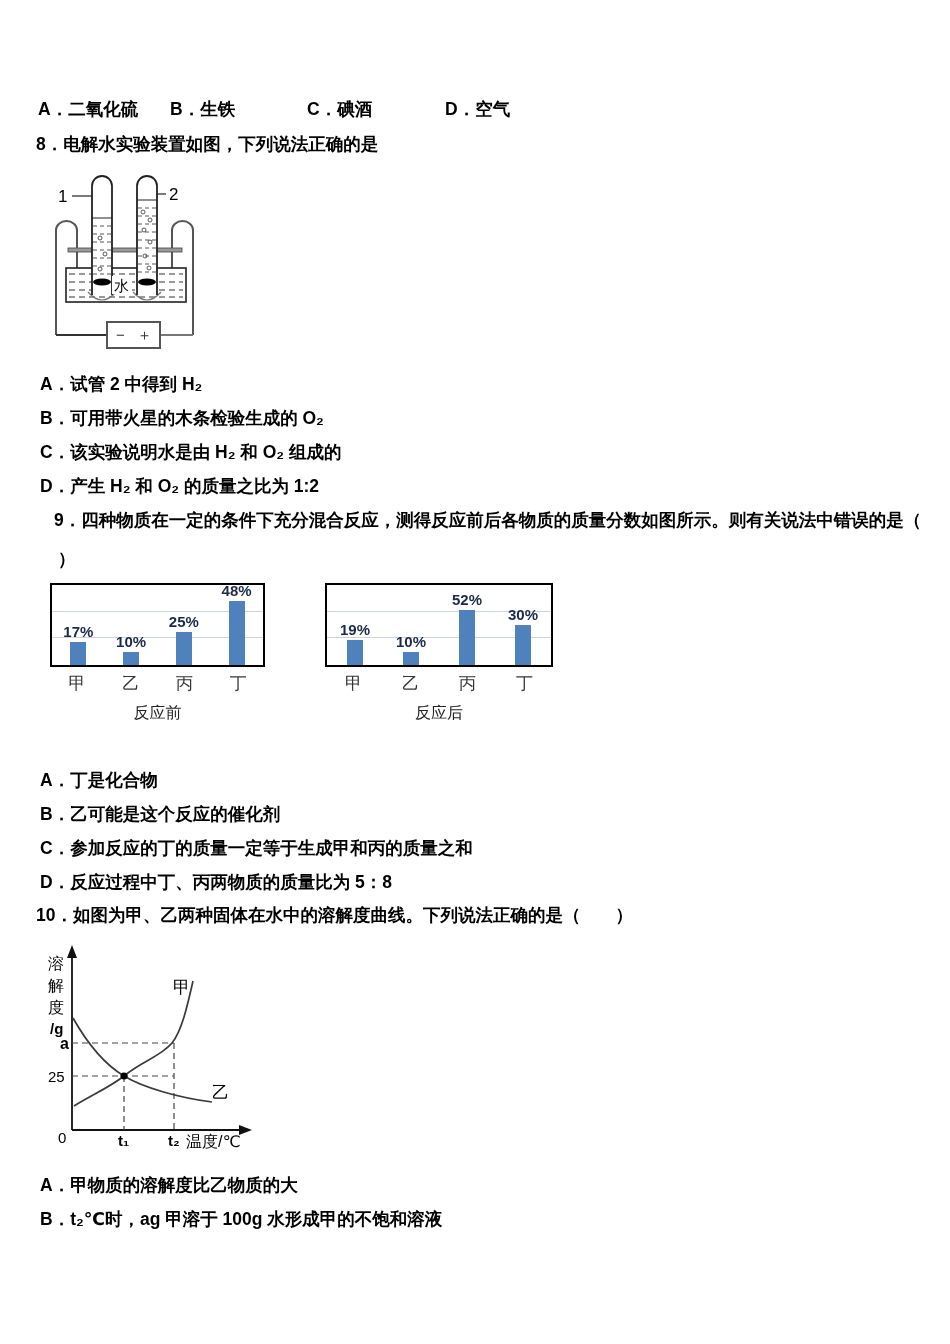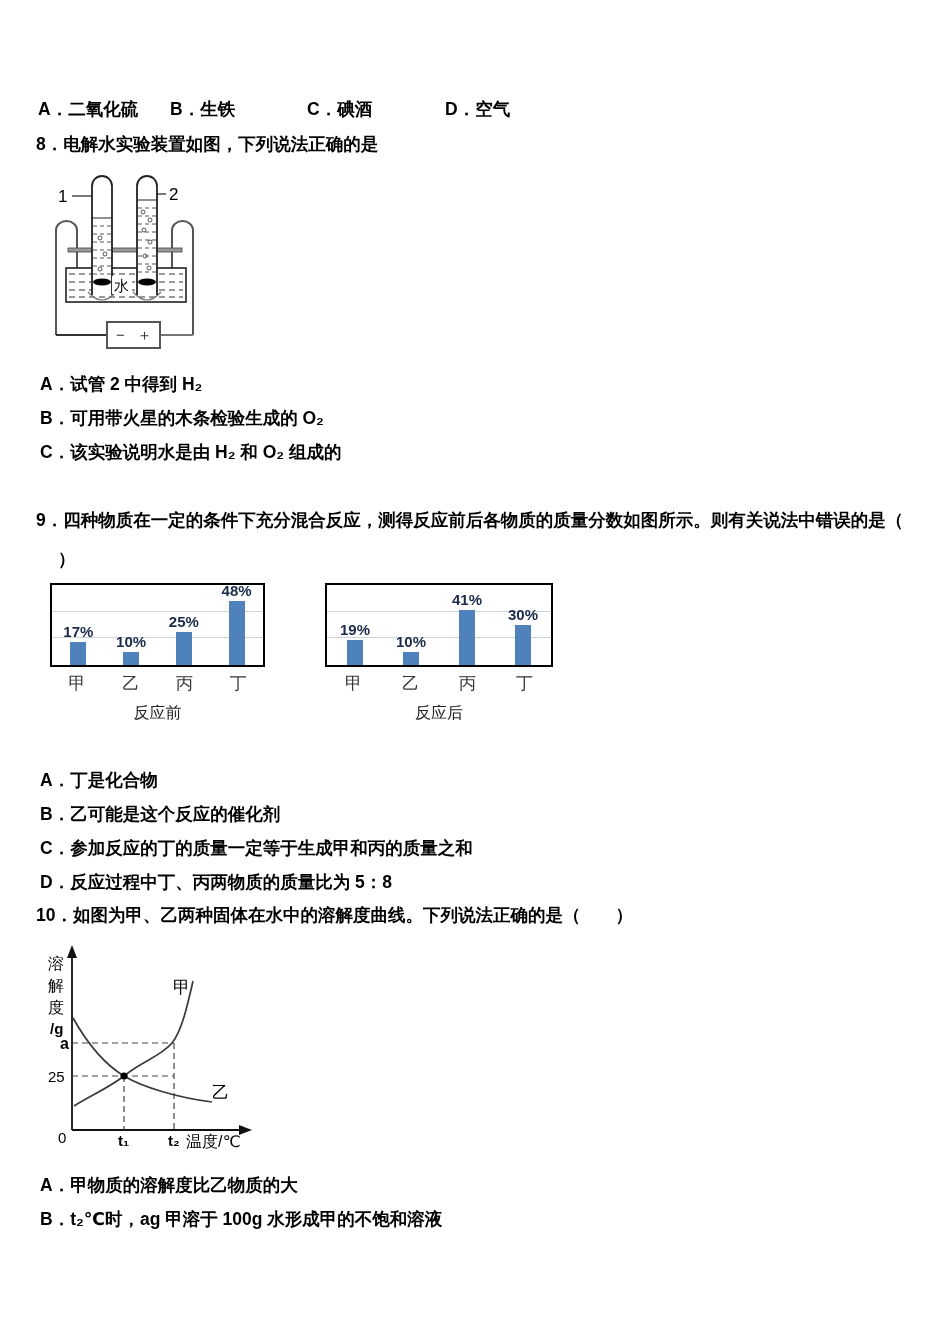--- a/index.html
+++ b/index.html
@@ -109,22 +109,23 @@
     <line x1="6" y1="167" x2="57" y2="167" stroke="#333" stroke-width="2"></line>
     <line x1="110" y1="167" x2="143" y2="167" stroke="#777" stroke-width="2"></line>
     <rect x="57" y="154" width="53" height="26" fill="#ffffff" stroke="#555" stroke-width="2"></rect>
     <text x="66" y="172" font-size="15" fill="#333">−</text>
     <text x="87" y="172" font-size="15" fill="#333">＋</text>
   </svg>
 
   <div class="tline" style="left:40px;top:374px;">A．试管 2 中得到 H₂</div>
   <div class="tline" style="left:40px;top:442px;">C．该实验说明水是由 H₂ 和 O₂ 组成的</div>
   <div class="tline" style="left:40px;top:408px;">B．可用带火星的木条检验生成的 O₂</div>
-
-  <div class="tline" style="left:36px;top:510px;">9．四种物质在一定的条件下充分混合反应，测得反应前后各物质的质量分数如图所示。则有关说法中错误的是（</div>
+  <div class="tline" style="left:40px;top:476px;">D．产生 H₂ 和 O₂ 的质量之比为 1:2</div>
+
+  <div class="tline" style="left:54px;top:510px;">9．四种物质在一定的条件下充分混合反应，测得反应前后各物质的质量分数如图所示。则有关说法中错误的是（</div>
   <div class="tline" style="left:58px;top:549px;">）</div>
 
   <div class="qchart" style="left:50px;top:583px;width:215px;">
     <div class="chart-box" style="width:211px;height:80px;">
         <div class="gridline" style="bottom: 33.3333%;"></div>
         <div class="gridline" style="bottom: 66.6667%;"></div>
         <div class="bar" style="left: calc(12.5% - 8px); height: 28.3333%; background: rgb(79, 129, 189);"></div>
         <div class="bar-label" style="left: 12.5%; bottom: calc(28.3333% + 2px);">17%</div>
         <div class="bar" style="left: calc(37.5% - 8px); height: 16.6667%; background: rgb(79, 129, 189);"></div>
         <div class="bar-label" style="left: 37.5%; bottom: calc(16.6667% + 2px);">10%</div>
@@ -144,21 +145,21 @@
 
   <div class="qchart" style="left:325px;top:583px;width:228px;">
     <div class="chart-box" style="width:224px;height:80px;">
         <div class="gridline" style="bottom: 33.3333%;"></div>
         <div class="gridline" style="bottom: 66.6667%;"></div>
         <div class="bar" style="left: calc(12.5% - 8px); height: 31.6667%; background: rgb(79, 129, 189);"></div>
         <div class="bar-label" style="left: 12.5%; bottom: calc(31.6667% + 2px);">19%</div>
         <div class="bar" style="left: calc(37.5% - 8px); height: 16.6667%; background: rgb(79, 129, 189);"></div>
         <div class="bar-label" style="left: 37.5%; bottom: calc(16.6667% + 2px);">10%</div>
         <div class="bar" style="left: calc(62.5% - 8px); height: 68.3333%; background: rgb(79, 129, 189);"></div>
-        <div class="bar-label" style="left: 62.5%; bottom: calc(68.3333% + 2px);">41%</div>
+        <div class="bar-label" style="left: 62.5%; bottom: calc(68.3333% + 2px);">52%</div>
         <div class="bar" style="left: calc(87.5% - 8px); height: 50%; background: rgb(79, 129, 189);"></div>
         <div class="bar-label" style="left: 87.5%; bottom: calc(50% + 2px);">30%</div>
       </div>
     <div class="cat-row">
         <span class="cat">甲</span>
         <span class="cat">乙</span>
         <span class="cat">丙</span>
         <span class="cat">丁</span>
       </div>
     <div class="chart-caption">反应后</div>

